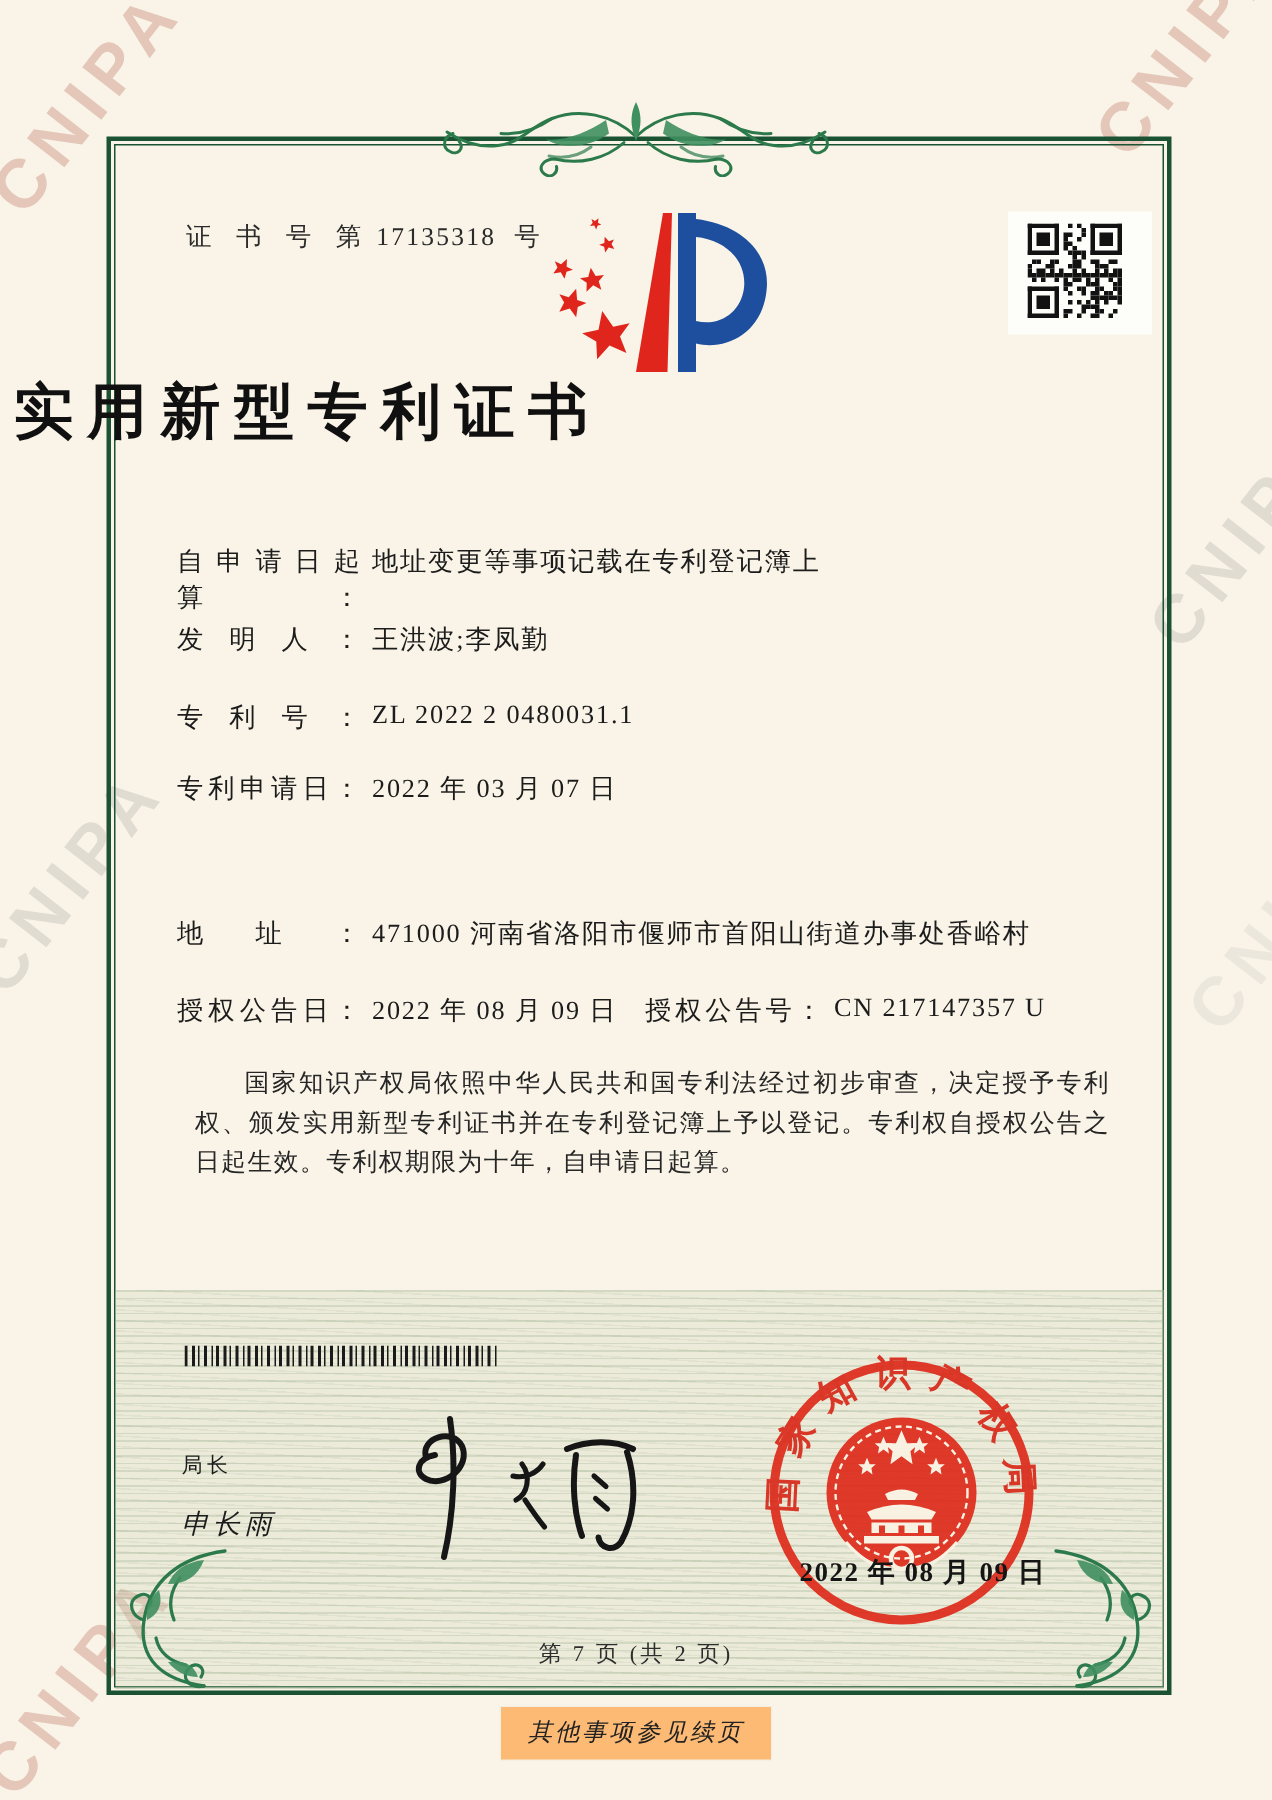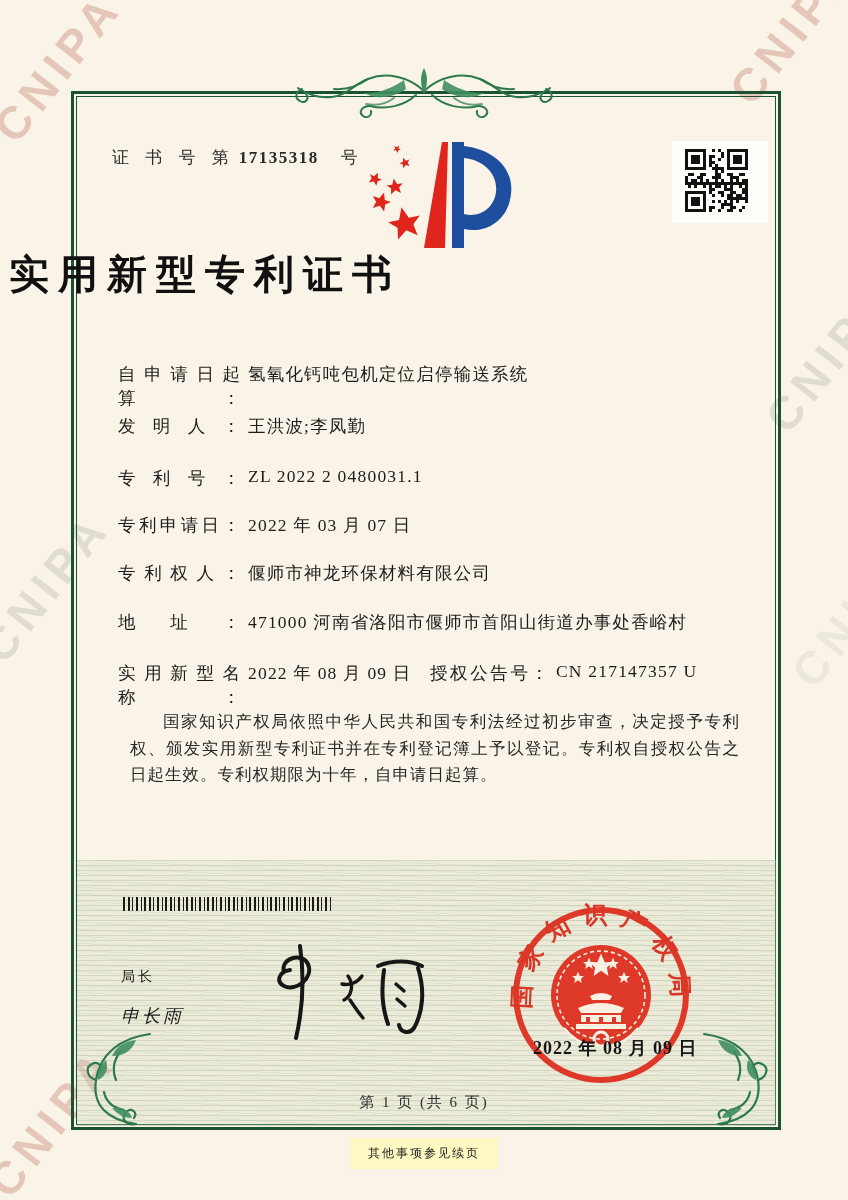--- a/index.html
+++ b/index.html
@@ -15,40 +15,40 @@
   .frame{position:absolute;left:71px;top:91px;width:704px;height:1033px;border:3.5px solid #1b5233;z-index:2;}
   .frame::after{content:"";position:absolute;inset:2px;border:1px solid #1b5233;}
   .guilloche{position:absolute;left:77px;top:860px;width:699px;height:266px;z-index:2;
       background-color:rgba(205,216,190,0.30);
       background-image:repeating-linear-gradient(0deg, rgba(120,150,110,0.22) 0 1px, rgba(0,0,0,0) 1px 5px),
                        repeating-linear-gradient(3deg, rgba(120,150,110,0.10) 0 1px, rgba(0,0,0,0) 1px 7px);}
   .orn{position:absolute;z-index:3;}
   
   .cz{position:absolute;z-index:4;}
   .cert-no{left:112px;top:146px;font-size:17px;color:#2b2b2b;}
-  .cert-no .pre{letter-spacing:6px;margin-right:4px;}
-  .cert-no .num{letter-spacing:1.5px;margin-right:22px;font-weight:bold;}
+  .cert-no .pre{letter-spacing:6px;margin-right:4px;margin-left:12px;}
+  .cert-no .num{letter-spacing:1.5px;margin-right:12px;}
   .cert-title{left:0;top:247px;width:100%;font-size:40px;font-weight:bold;
               color:#101010;letter-spacing:9px;text-indent:9px;}
   .qr-pad{left:672px;top:141px;width:96px;height:82px;background:#fdfdfa;}
   .qr-pad svg{position:absolute;left:13px;top:8px;}
   .f-row{position:absolute;left:118px;font-size:17.5px;z-index:4;}
   .f-label{display:inline-block;width:122px;text-align-last:justify;text-align:justify;letter-spacing:0;vertical-align:top;}
   .f-value{margin-left:8px;letter-spacing:1.2px;}
   .f-col2{position:absolute;left:312px;top:0;white-space:nowrap;}
   .f-col2 .f-label{width:118px;}
   .body-text{left:118px;top:697px;width:634px;font-size:16.5px;line-height:26.5px;
              text-align:justify;letter-spacing:1px;color:#262626;}
   .body-text p{margin:12px;text-indent:2em;}
   .officer-title{left:121px;top:968px;font-size:14px;letter-spacing:3px;}
   .officer-name{left:121px;top:1004px;font-size:18px;letter-spacing:3px;font-style:italic;}
   .seal-date{left:533px;top:1036px;font-size:18px;font-weight:600;letter-spacing:1px;color:#151515;z-index:6;}
   .page-info{left:0;top:1093px;width:100%;text-align:center;font-size:15px;letter-spacing:2px;color:#2d2d2d;}
-  .cont-note{left:50%;top:1138px;transform:translateX(-50%);background:#fef9c3;padding:7px 18px;
-             font-size:12px;letter-spacing:2px;color:#222;z-index:5;box-shadow:0 0 0 1px rgba(0,0,0,0.02);}
+  .cont-note{left:50%;top:1138px;transform:translateX(-50%);background:#fdba74;padding:7px 18px;
+             font-size:16px;letter-spacing:2px;color:#222;z-index:5;box-shadow:0 0 0 1px rgba(0,0,0,0.02);font-style:italic;}
   .sig{left:250px;top:938px;z-index:5;}
   .seal{left:506px;top:900px;z-index:5;}
   .logo{left:348px;top:136px;}
   .barcode{left:123px;top:897px;z-index:4;}
 </style>
 </head>
 <body>
 
 <div class="page">
 
@@ -266,39 +266,36 @@
         <rect x="0" y="60" width="21" height="3" fill="#121212"></rect>
         <rect x="0" y="42" width="3" height="21" fill="#121212"></rect>
         <rect x="18" y="42" width="3" height="21" fill="#121212"></rect>
         <rect x="6" y="48" width="9" height="9" fill="#121212"></rect>
       </svg>
   </div>
 
   <div class="cz cert-title">实用新型专利证书</div>
 
   <div class="f-row" style="top:362px">
-    <span class="f-label">自申请日起算：</span><span class="f-value">氢氧化钙吨包机定位启停输送系统</span>
+    <span class="f-label">自申请日起算：</span><span class="f-value">地址变更等事项记载在专利登记簿上</span>
   </div>
   <div class="f-row" style="top:414px">
     <span class="f-label">发明人：</span><span class="f-value">王洪波;李凤勤</span>
   </div>
   <div class="f-row" style="top:466px">
     <span class="f-label">专利号：</span><span class="f-value">ZL 2022 2 0480031.1</span>
   </div>
   <div class="f-row" style="top:513px">
     <span class="f-label">专利申请日：</span><span class="f-value">2022 年 03 月 07 日</span>
   </div>
-  <div class="f-row" style="top:561px">
-    <span class="f-label">专利权人：</span><span class="f-value">偃师市神龙环保材料有限公司</span>
-  </div>
   <div class="f-row" style="top:610px">
     <span class="f-label">地址：</span><span class="f-value">471000 河南省洛阳市偃师市首阳山街道办事处香峪村</span>
   </div>
   <div class="f-row" style="top:661px">
-    <span class="f-label">实用新型名称：</span><span class="f-value">2022 年 08 月 09 日</span>
+    <span class="f-label">授权公告日：</span><span class="f-value">2022 年 08 月 09 日</span>
     <span class="f-col2">
       <span class="f-label">授权公告号：</span><span class="f-value">CN 217147357 U</span>
     </span>
   </div>
 
   <div class="cz body-text">
     <p>国家知识产权局依照中华人民共和国专利法经过初步审查，决定授予专利权、颁发实用新型专利证书并在专利登记簿上予以登记。专利权自授权公告之日起生效。专利权期限为十年，自申请日起算。</p>
   </div>
 
   <svg class="cz barcode" id="barcode-svg" width="214" height="14" viewBox="0 0 214 14">
@@ -395,16 +392,16 @@
       <circle cx="95" cy="139" r="7" fill="none" stroke="#fbf3e4" stroke-width="3"></circle>
       <path d="M58,128 q12,14 26,18" stroke="#fbf3e4" stroke-width="2" fill="none"></path>
       <path d="M132,128 q-12,14 -26,18" stroke="#fbf3e4" stroke-width="2" fill="none"></path>
       <text font-size="24" font-weight="bold" fill="#d8291a" letter-spacing="12" font-family="Liberation Serif, DejaVu Serif, serif">
         <textPath href="#sealArc" startOffset="50%" text-anchor="middle">国家知识产权局</textPath>
       </text>
     </g>
   </svg>
   <div class="cz seal-date">2022 年 08 月 09 日</div>
 
-  <div class="cz page-info">第 1 页 (共 6 页)</div>
+  <div class="cz page-info">第 7 页 (共 2 页)</div>
   <div class="cz cont-note">其他事项参见续页</div>
 
 </div>
 
 </body></html>

